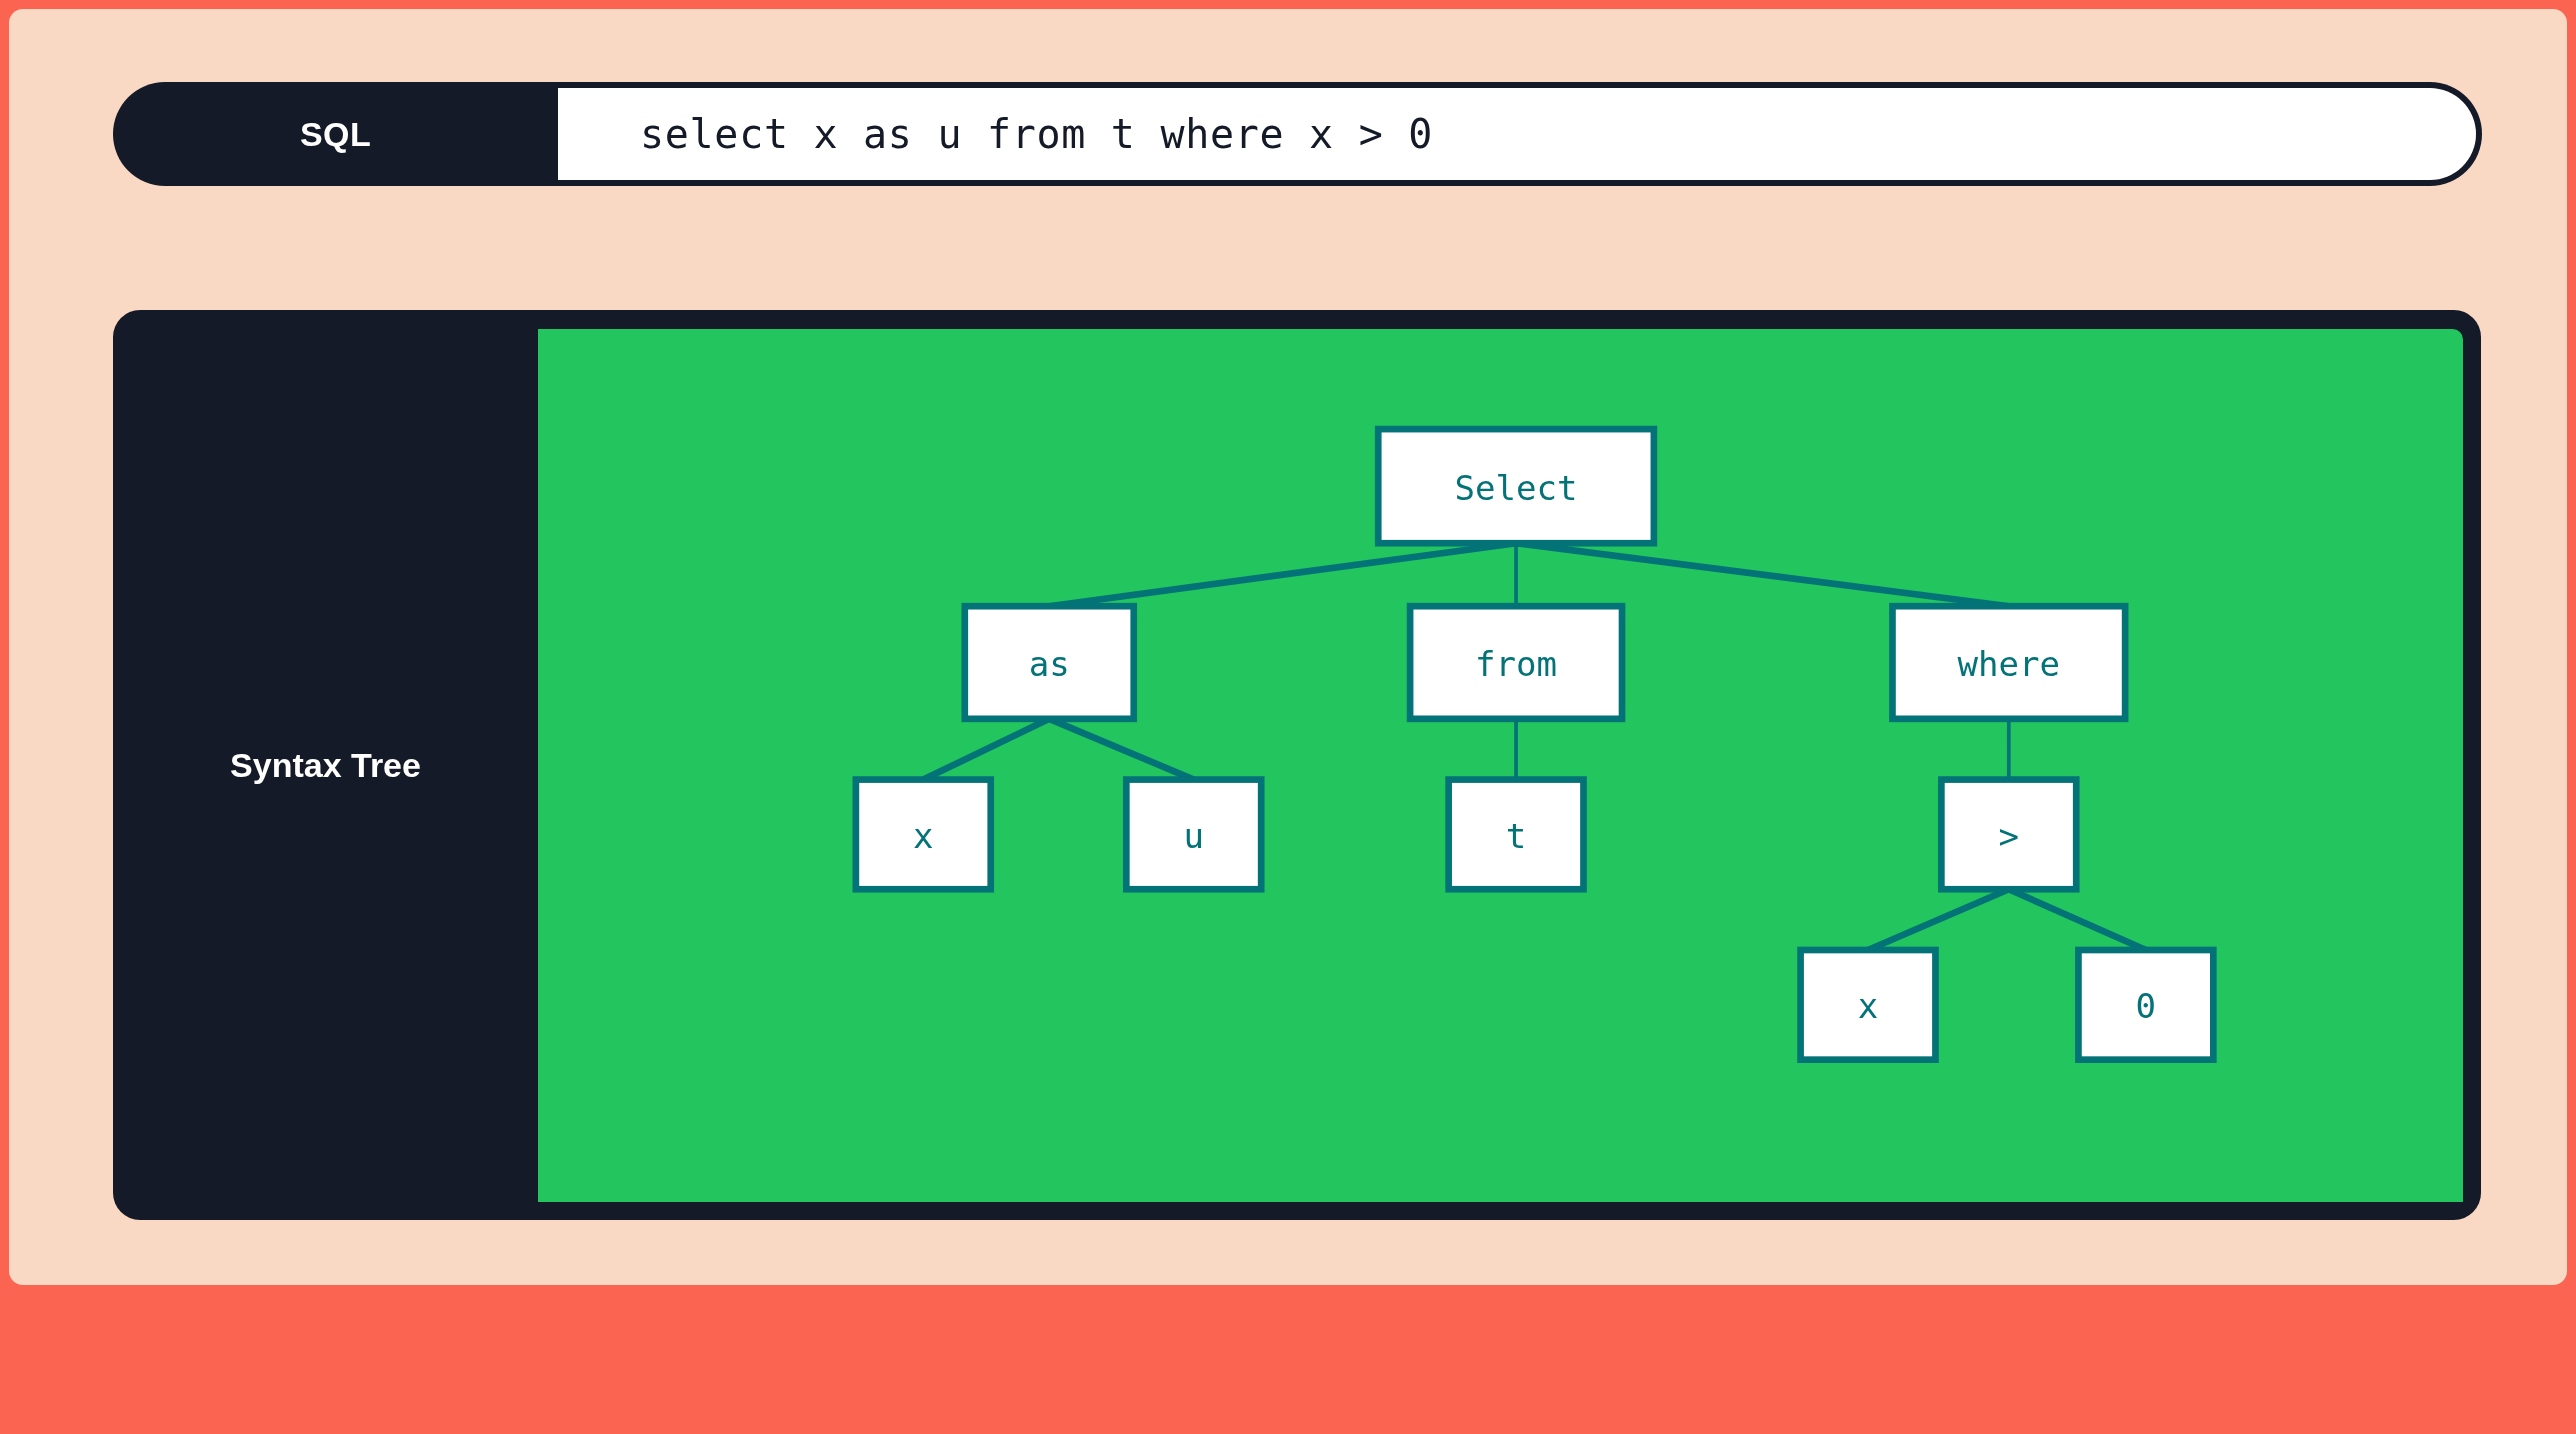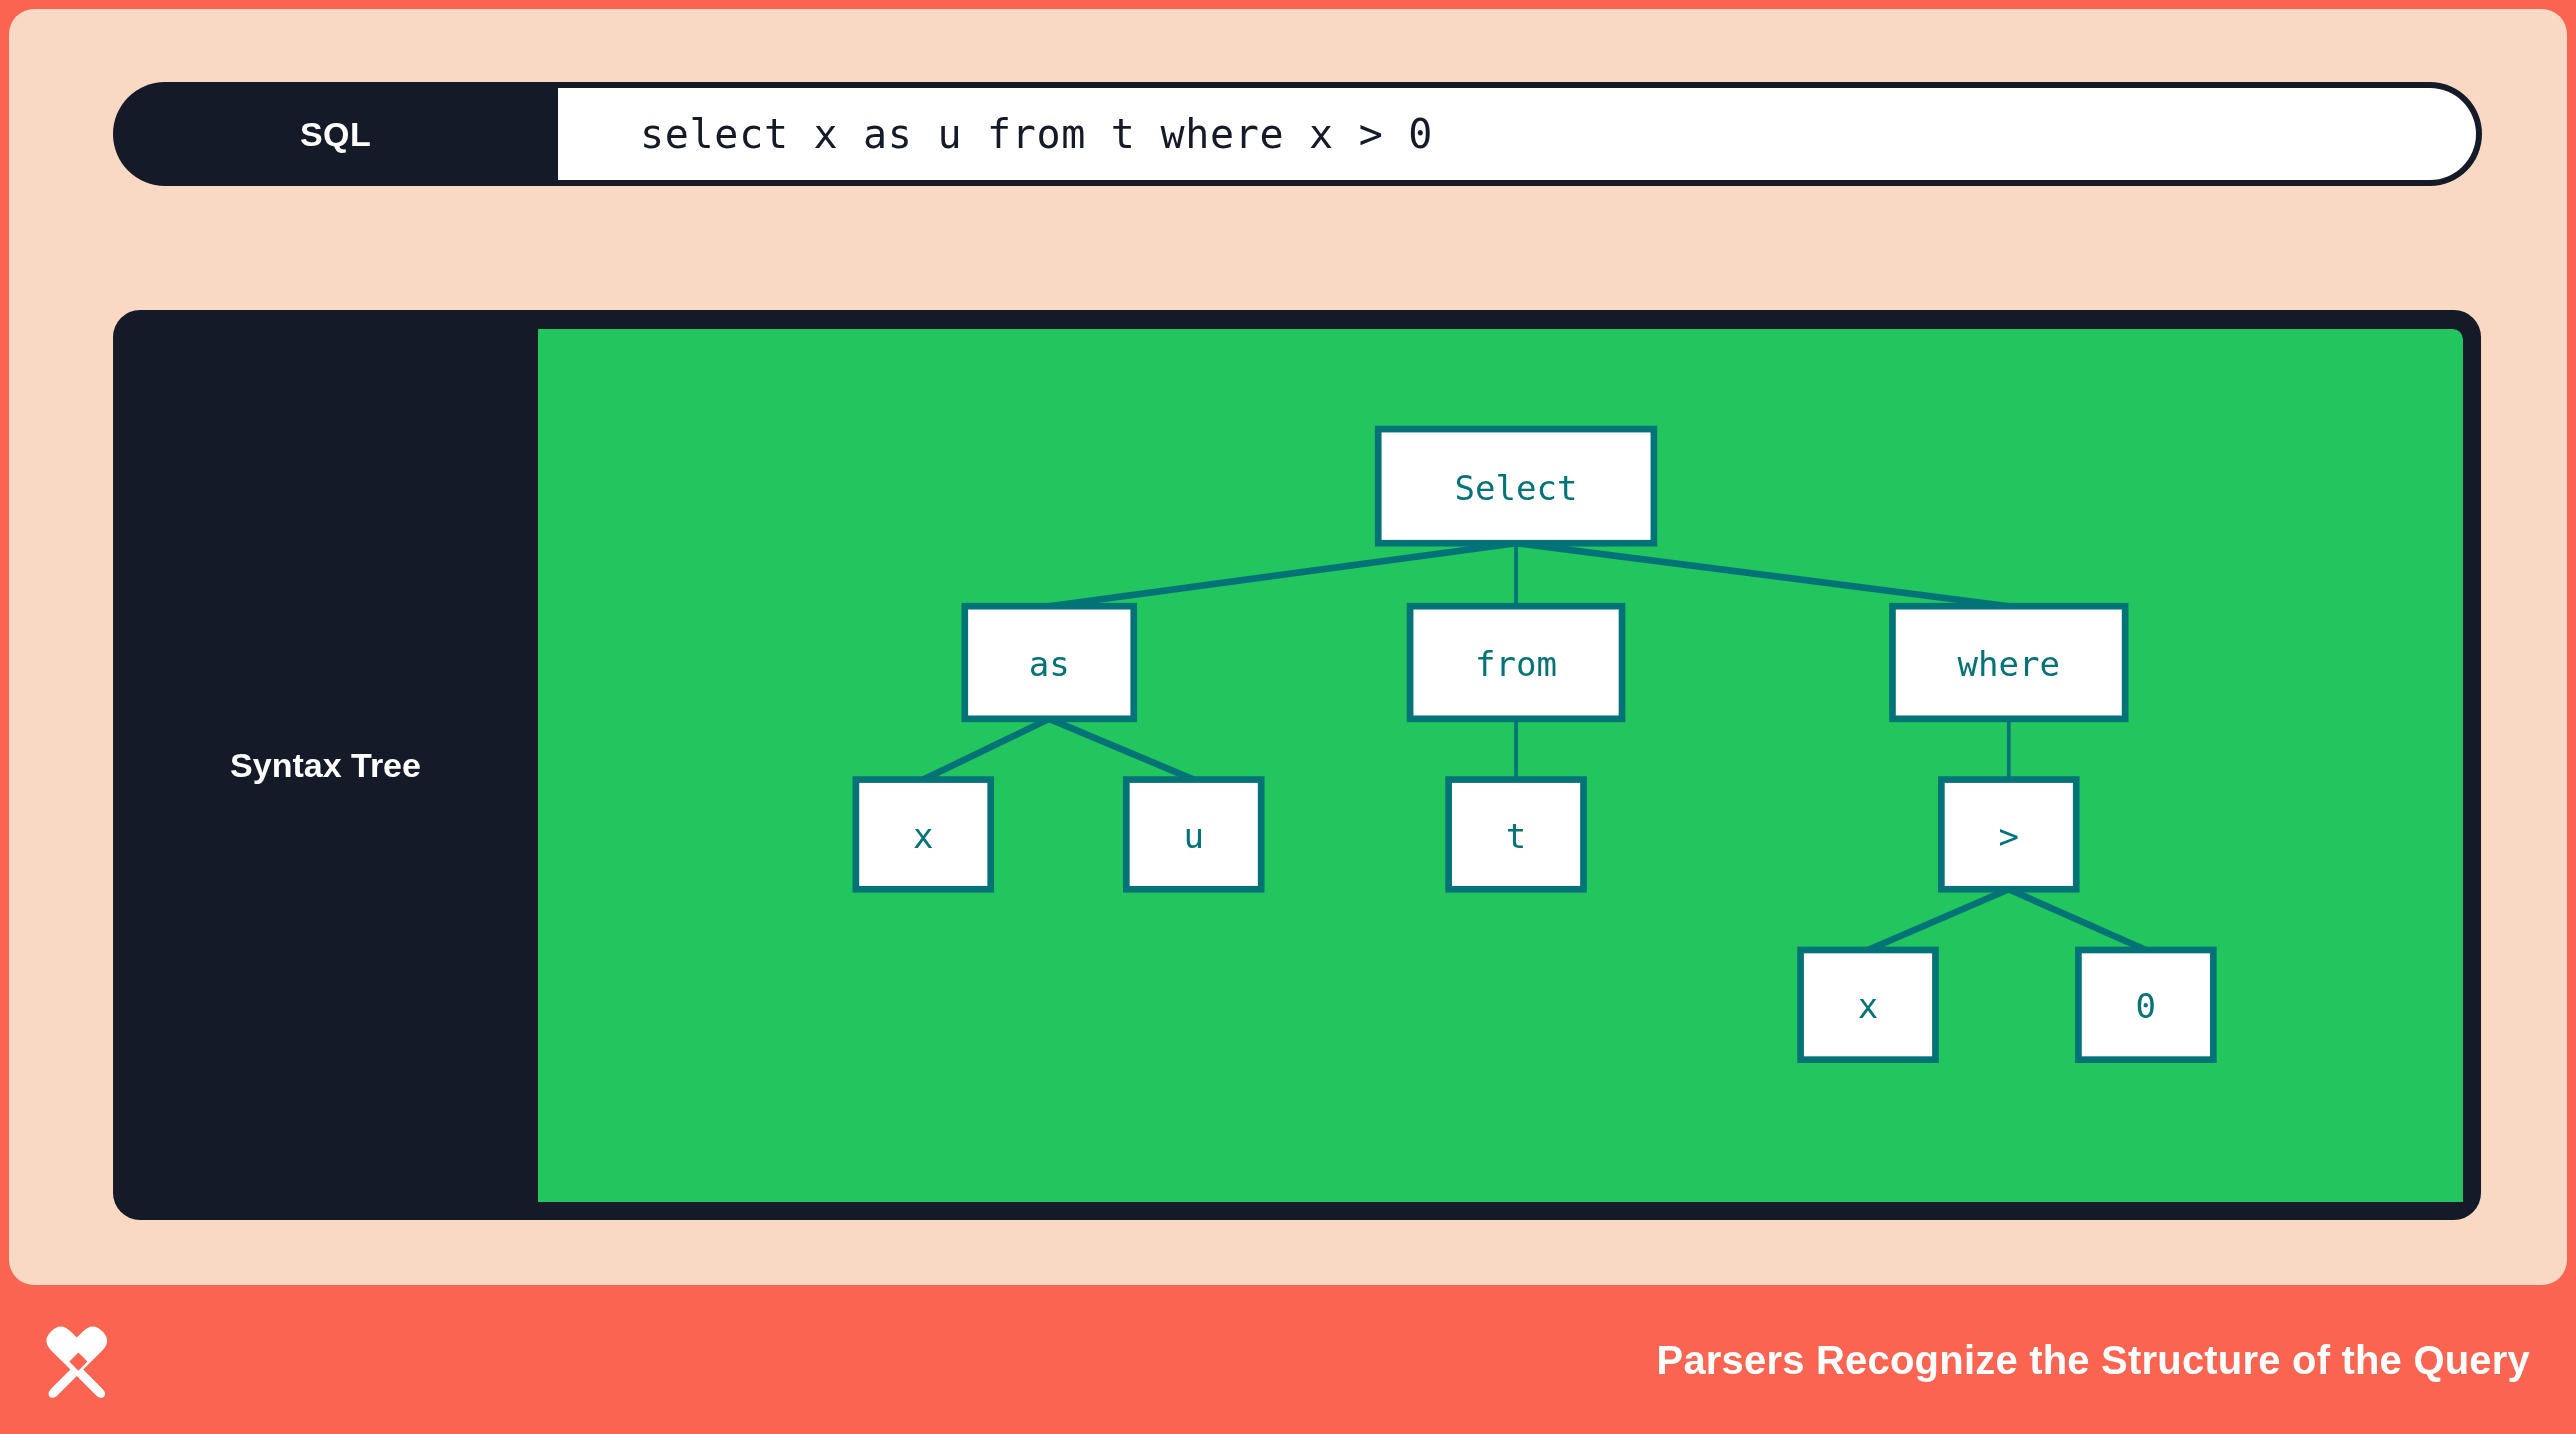--- a/index.html
+++ b/index.html
@@ -20,21 +20,21 @@
   }
 
   
   #peach-card {
     position: absolute;
     left: 9px;
     top: 9px;
     width: 2558px;
     height: 1276px;
     background: #F9D9C3;
-    border-radius: 25px;
+    border-radius: 14px;
     box-sizing: border-box;
   }
 
   
   #sql-row {
     position: absolute;
     left: 104px;
     top: 73px;
     width: 2368px;
     height: 104px;
@@ -242,24 +242,15 @@
                 <rect x="2079" y="838" width="182" height="148" fill="#FFFFFF" stroke="#047377" stroke-width="9"></rect>
                 <text x="2170" y="914" class="node-text">0</text>
               </g>
             </g>
         </svg>
       </div>
     </div>
 
   </div>
 
-  <div id="footer">
-    <svg id="footer-logo" width="80" height="80" viewBox="0 0 100 100">
-      <path d="M14 14 C6 22 6 30 14 38 L38 62 L14 86 C6 94 14 102 22 94 L46 70 L70 94
-               C78 102 86 94 78 86 L54 62 L78 38 C86 30 86 22 78 14
-               C70 6 62 6 54 14 L46 22 L38 14 C30 6 22 6 14 14 Z" fill="#FFFFFF"></path>
-      <rect x="40" y="44" width="16" height="16" transform="rotate(45 48 52)" fill="#FA6450"></rect>
-    </svg>
-    <span id="footer-tagline">Parsers Recognize the Structure of the Query</span>
-  </div>
 
 </div>
 
 
 </body></html>

